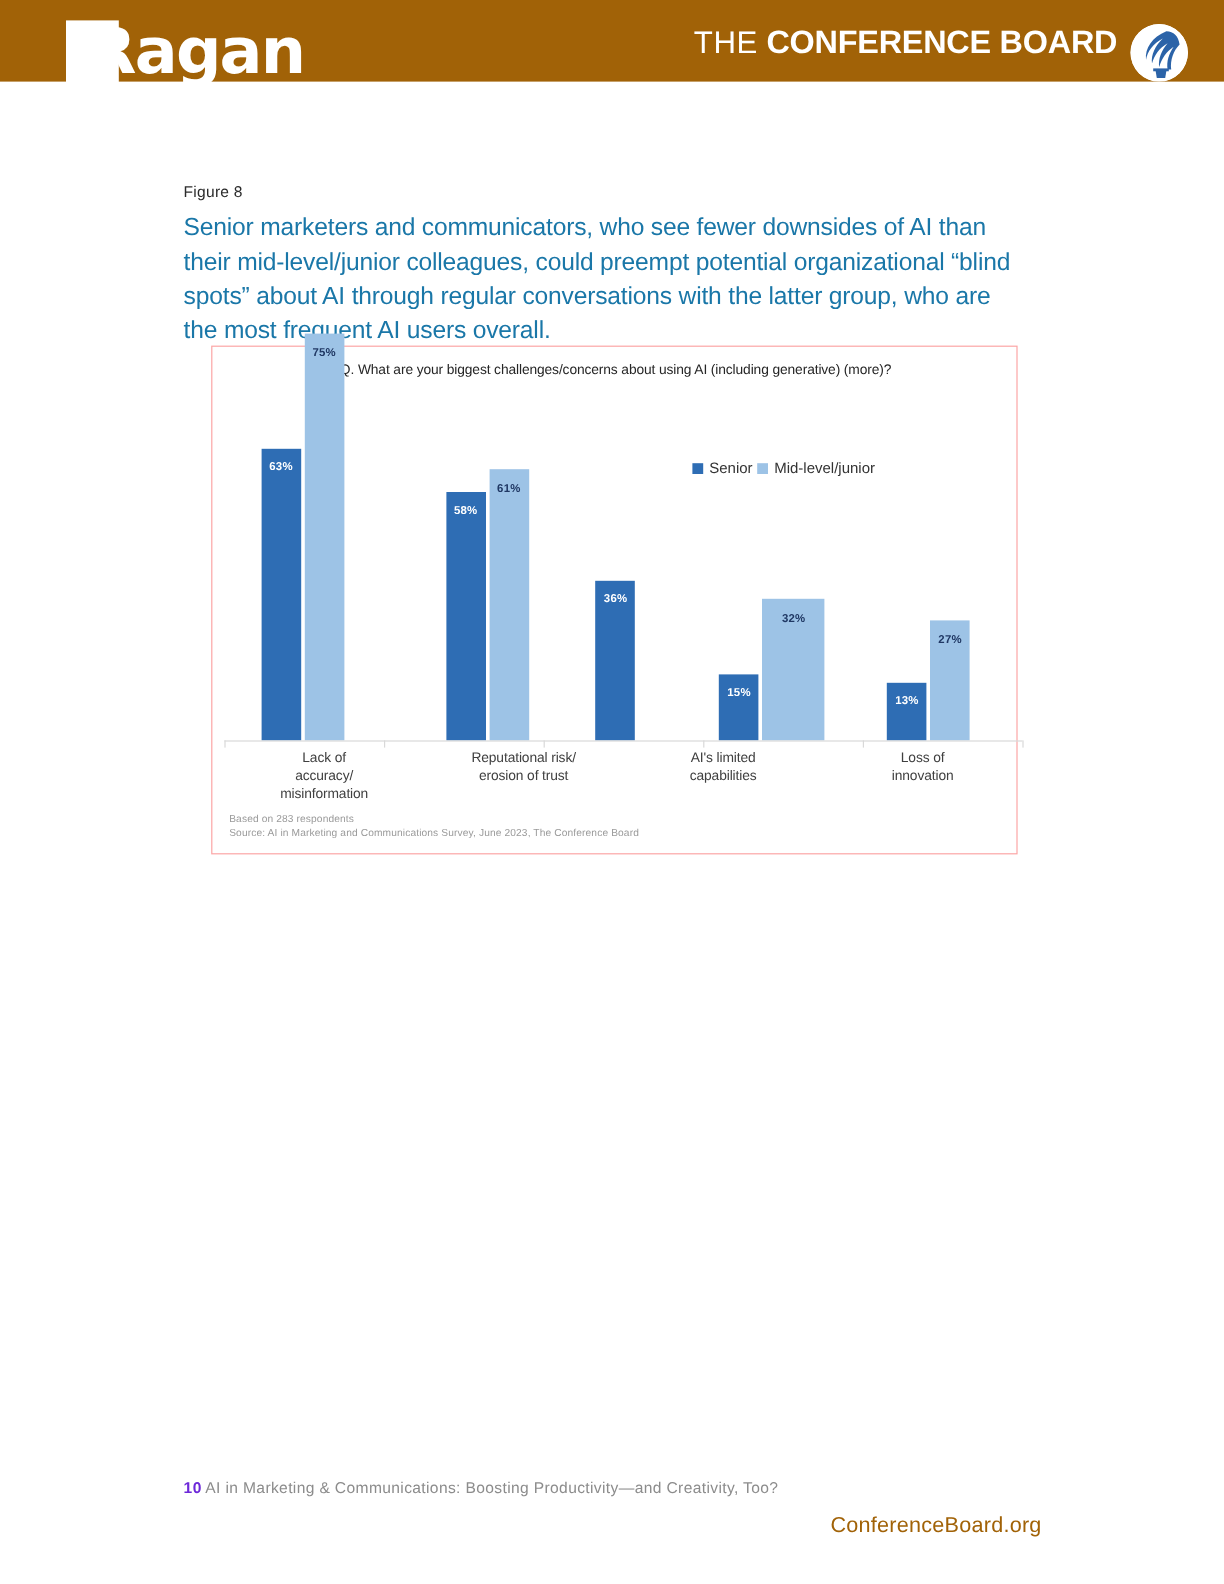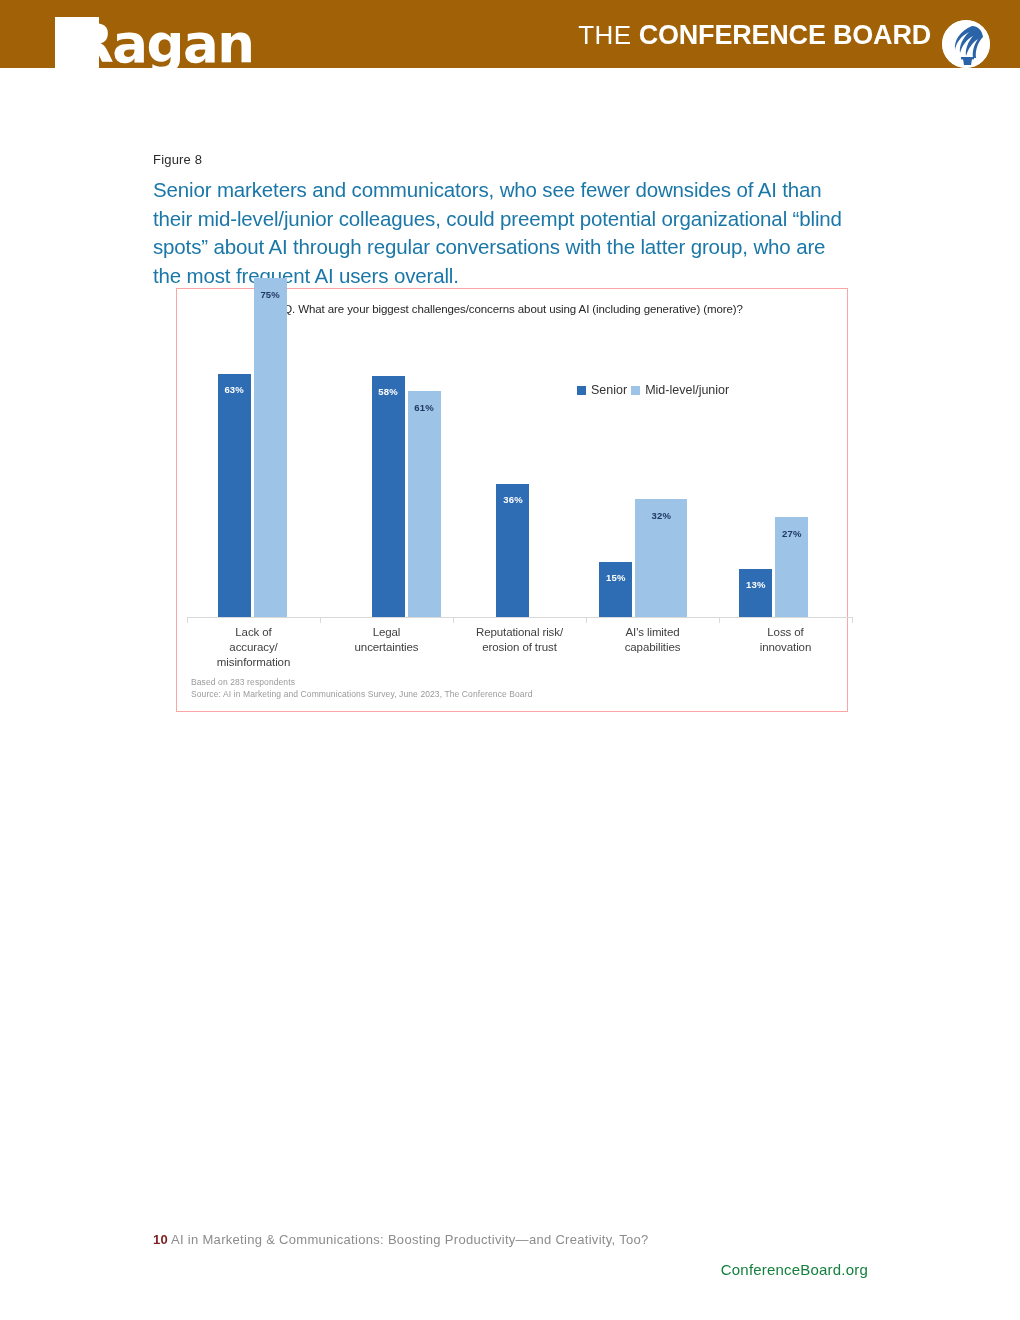--- a/index.html
+++ b/index.html
@@ -247,29 +247,29 @@
     position: absolute;
     left: 153px;
     top: 1232px;
     font-size: 13px;
     color: #8c8c8c;
     letter-spacing: 0.3px;
     white-space: nowrap;
   }
   .footer-page {
     font-weight: bold;
-    color: #7f1d1d;
+    color: #6d28d9;
     margin-right: 3px;
   }
   .footer-url {
     position: absolute;
     right: 152px;
     top: 1261px;
-    font-size: 15px;
-    color: #15803d;
+    font-size: 18px;
+    color: #a16207;
     letter-spacing: 0.2px;
   }
 </style>
 </head>
 <body>
 
 <div class="header-band">
   <div class="ragan-logo">
     <div class="ragan-square"></div>
     <div class="ragan-word">Ragan</div>
@@ -315,21 +315,21 @@
           <div class="bar senior" style="height: 243px;">
             <span class="bar-value">63%</span>
           </div>
           <div class="bar mid" style="height: 339px;">
             <span class="bar-value">75%</span>
           </div>
         </div>
       </div>
       <div class="group" style="left: 130.4px; width: 130.4px;">
         <div class="bars">
-          <div class="bar senior" style="height: 241px; margin-left: 47px;">
+          <div class="bar senior" style="height: 207px; margin-left: 47px;">
             <span class="bar-value">58%</span>
           </div>
           <div class="bar mid" style="height: 225.7px;">
             <span class="bar-value">61%</span>
           </div>
         </div>
       </div>
       <div class="group" style="left: 260.8px; width: 130.4px;">
         <div class="bars">
           <div class="bar senior" style="height: 133.2px;">
@@ -367,24 +367,20 @@
   <div class="tick" style="left:542px"></div>
   <div class="tick" style="left:675px"></div>
 
   <div class="cat-labels" id="cat-labels">
       <div class="cat">
         <div>Lack of</div>
         <div>accuracy/</div>
         <div>misinformation</div>
       </div>
       <div class="cat">
-        <div>Legal</div>
-        <div>uncertainties</div>
-      </div>
-      <div class="cat">
         <div>Reputational risk/</div>
         <div>erosion of trust</div>
       </div>
       <div class="cat">
         <div>AI's limited</div>
         <div>capabilities</div>
       </div>
       <div class="cat">
         <div>Loss of</div>
         <div>innovation</div>

